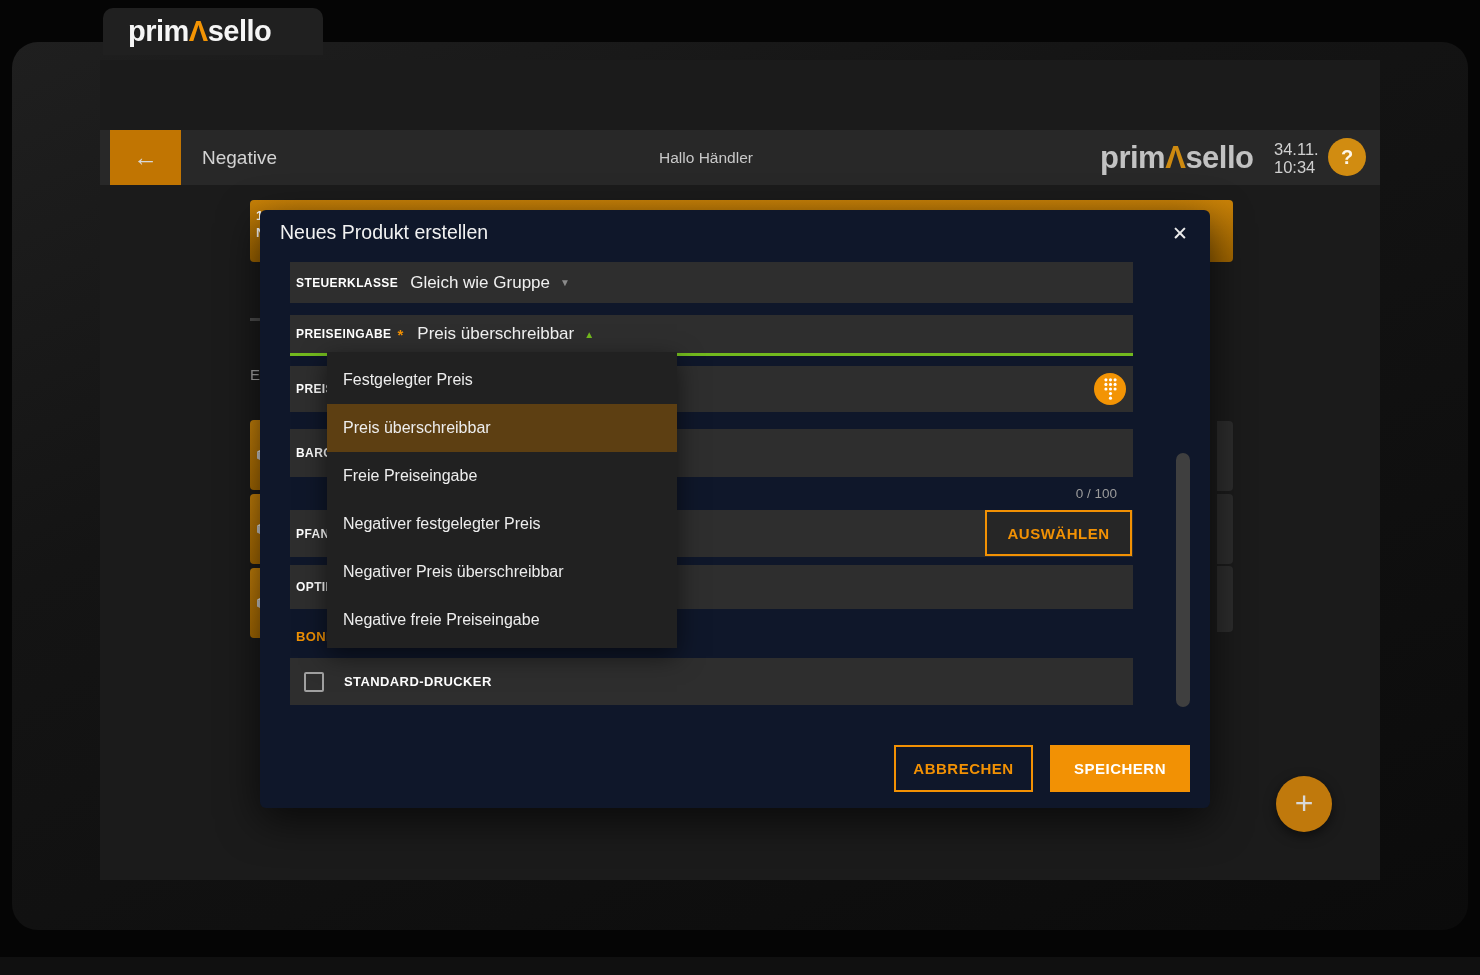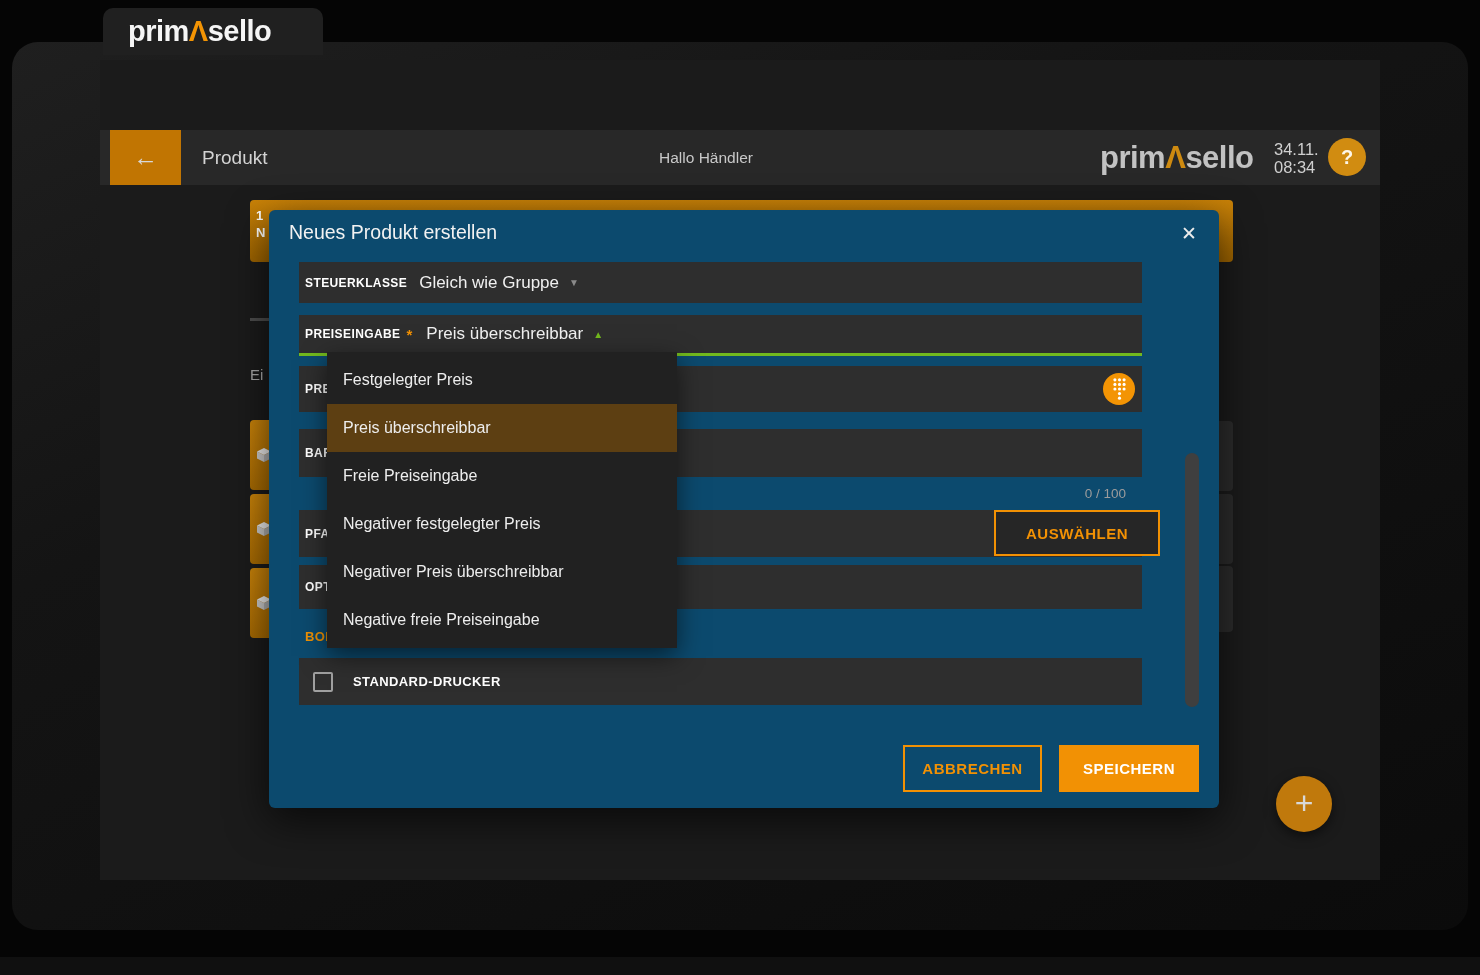--- a/index.html
+++ b/index.html
@@ -43,42 +43,42 @@
     background:linear-gradient(180deg,#c9830a,#a76a02);z-index:4;}
   .tile-left svg{position:absolute;left:6px;top:27px;}
   .tile-right{left:1217px;width:16px;background:#2c2c2c;border-radius:0 4px 4px 0;z-index:4;}
 
   
   #add-fab{left:1276px;top:776px;width:56px;height:56px;border-radius:50%;background:#c0790c;
     box-shadow:0 4px 12px rgba(0,0,0,.5);display:flex;align-items:center;justify-content:center;z-index:5;cursor:pointer;}
   #add-fab .plus{font-size:32px;font-weight:300;color:#d8d8d8;line-height:1;margin-top:-2px;}
 
   
-  #modal{left:269px;top:210px;width:950px;height:598px;background:#0c4a6e;border-radius:6px;
+  #modal{left:260px;top:210px;width:950px;height:598px;background:#0f172a;border-radius:6px;
     box-shadow:0 12px 40px rgba(0,0,0,.65);z-index:10;}
   #modal-title{left:20px;top:11px;font-size:19.5px;color:#f2f2f2;}
   #modal-close{left:905px;top:8px;width:30px;height:30px;display:flex;align-items:center;justify-content:center;
     font-size:19px;color:#ececec;cursor:pointer;}
   .field{left:30px;width:843px;background:#2e2e2e;display:flex;align-items:center;padding-left:6px;}
   .flabel{font-size:12px;font-weight:bold;color:#fff;letter-spacing:.4px;white-space:nowrap;}
   .fvalue{font-size:17px;color:#f0f0f0;white-space:nowrap;}
   .req{color:#f29104;font-size:15px;font-weight:bold;margin-left:6px;}
   .caret-down{font-size:10px;color:#8a8a8a;margin-left:10px;}
   .caret-up{font-size:10px;color:#72b91e;margin-left:10px;}
   #f-steuerklasse{top:52px;height:41px;}
   #f-steuerklasse .fvalue{margin-left:12px;}
   #f-preiseingabe{top:105px;height:41px;border-bottom:3px solid #72b91e;}
   #f-preiseingabe .fvalue{margin-left:14px;}
   #f-preis{top:156px;height:46px;}
   #numpad-button{position:absolute;right:7px;top:7px;width:32px;height:32px;border-radius:50%;background:#f39404;
     display:flex;align-items:center;justify-content:center;cursor:pointer;}
   #f-barcode{top:219px;height:48px;}
   #char-counter{right:93px;top:276px;font-size:13.5px;color:#9c9c9c;}
   #f-pfand{top:300px;height:47px;}
-  #auswaehlen-button{left:725px;top:300px;width:166px;height:46px;background:#262626;border:2px solid #f29104;
+  #auswaehlen-button{left:725px;top:300px;width:147px;height:46px;background:#262626;border:2px solid #f29104;
     display:flex;align-items:center;justify-content:center;font-size:15px;font-weight:bold;color:#f29104;
     letter-spacing:.5px;cursor:pointer;}
   #f-optik{top:355px;height:44px;}
   #bon-label{left:36px;top:419px;font-size:13px;font-weight:bold;color:#ef9104;letter-spacing:.4px;}
   #f-drucker{top:448px;height:47px;}
   #drucker-checkbox{width:20px;height:20px;border:2px solid #a0a0a0;border-radius:2px;margin-left:8px;cursor:pointer;}
   #f-drucker .flabel{margin-left:20px;font-size:13px;}
   #modal-scrollbar{left:916px;top:243px;width:14px;height:254px;background:#3f3f3f;border-radius:7px;cursor:pointer;}
   #abbrechen-button{left:634px;top:535px;width:139px;height:47px;background:transparent;border:2px solid #f29104;
     display:flex;align-items:center;justify-content:center;font-size:15px;font-weight:bold;color:#f29104;
@@ -104,28 +104,28 @@
     <span class="logo"><span>prim</span><span class="mid">Λ</span><span>sello</span></span>
   </div>
 
   <div class="abs" id="device-frame"></div>
   <div class="abs" id="content-panel"></div>
 
   <div class="abs" id="app-header">
     <div class="abs" id="back-button">
       <span class="arr">←</span>
     </div>
-    <div class="abs" id="page-title">Produkt</div>
+    <div class="abs" id="page-title">Negative</div>
     <div class="abs" id="greeting">Hallo Händler</div>
     <div class="abs" id="header-logo">
       <span class="logo"><span>prim</span><span class="mid">Λ</span><span>sello</span></span>
     </div>
     <div class="abs" id="header-datetime">
       <div>34.11.</div>
-      <div>08:34</div>
+      <div>10:34</div>
     </div>
     <div class="abs" id="help-button">
       <span>?</span>
     </div>
   </div>
 
   <div class="abs" id="category-banner">
     <div class="bl">1</div>
     <div class="bl">N</div>
   </div>

